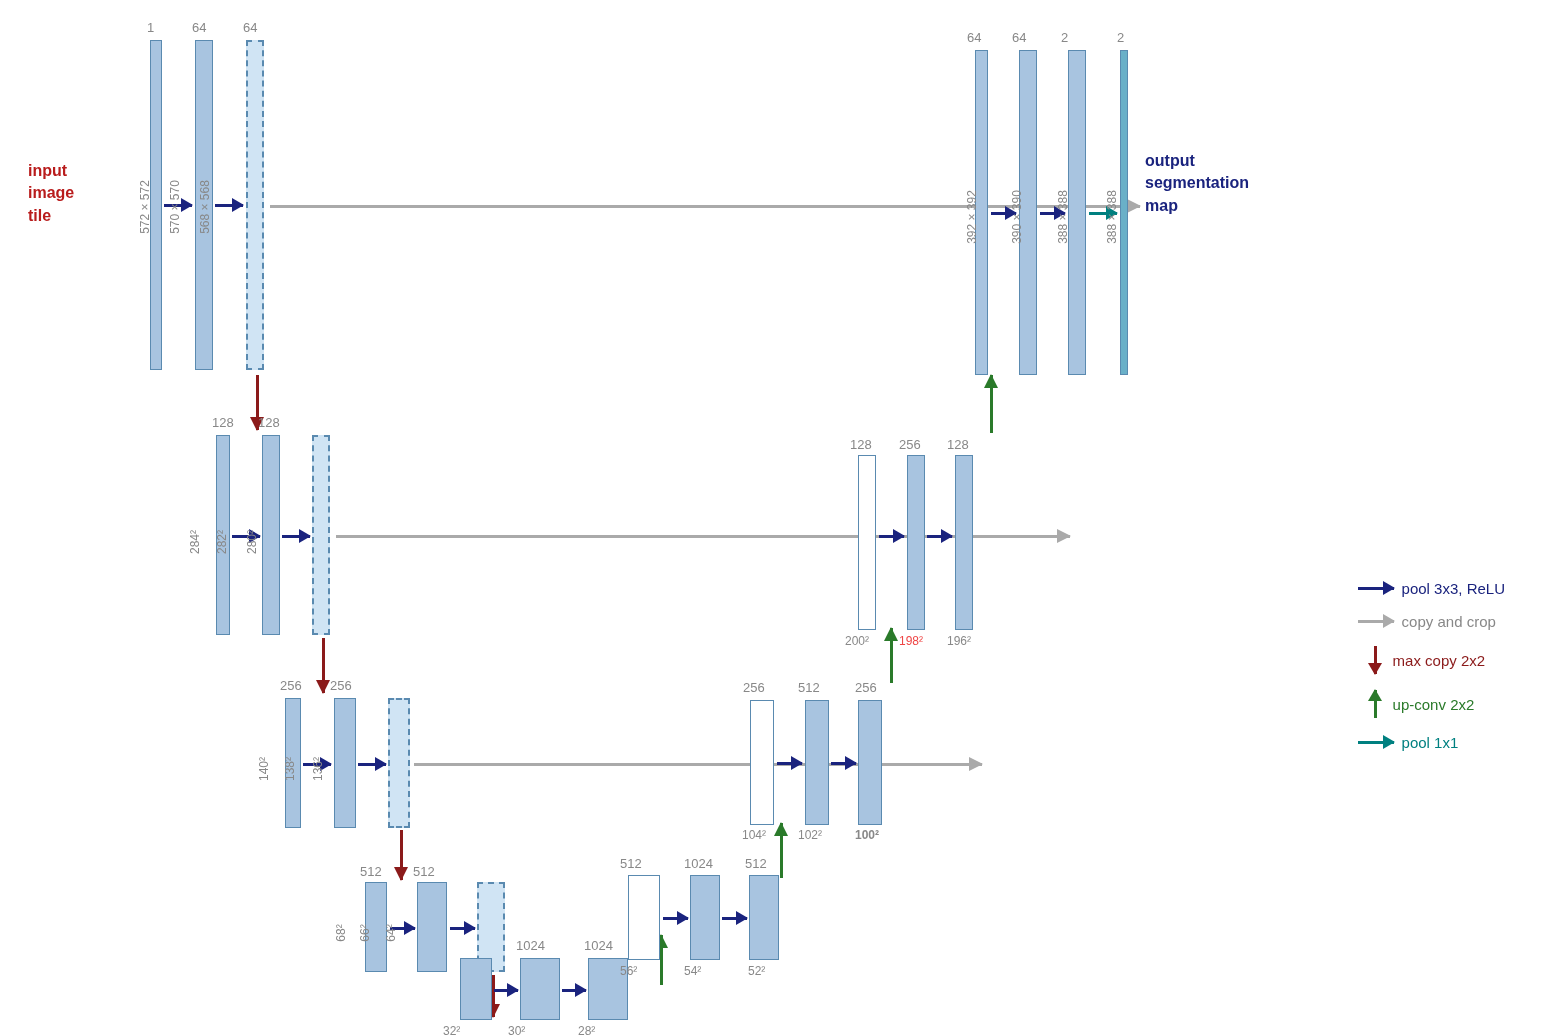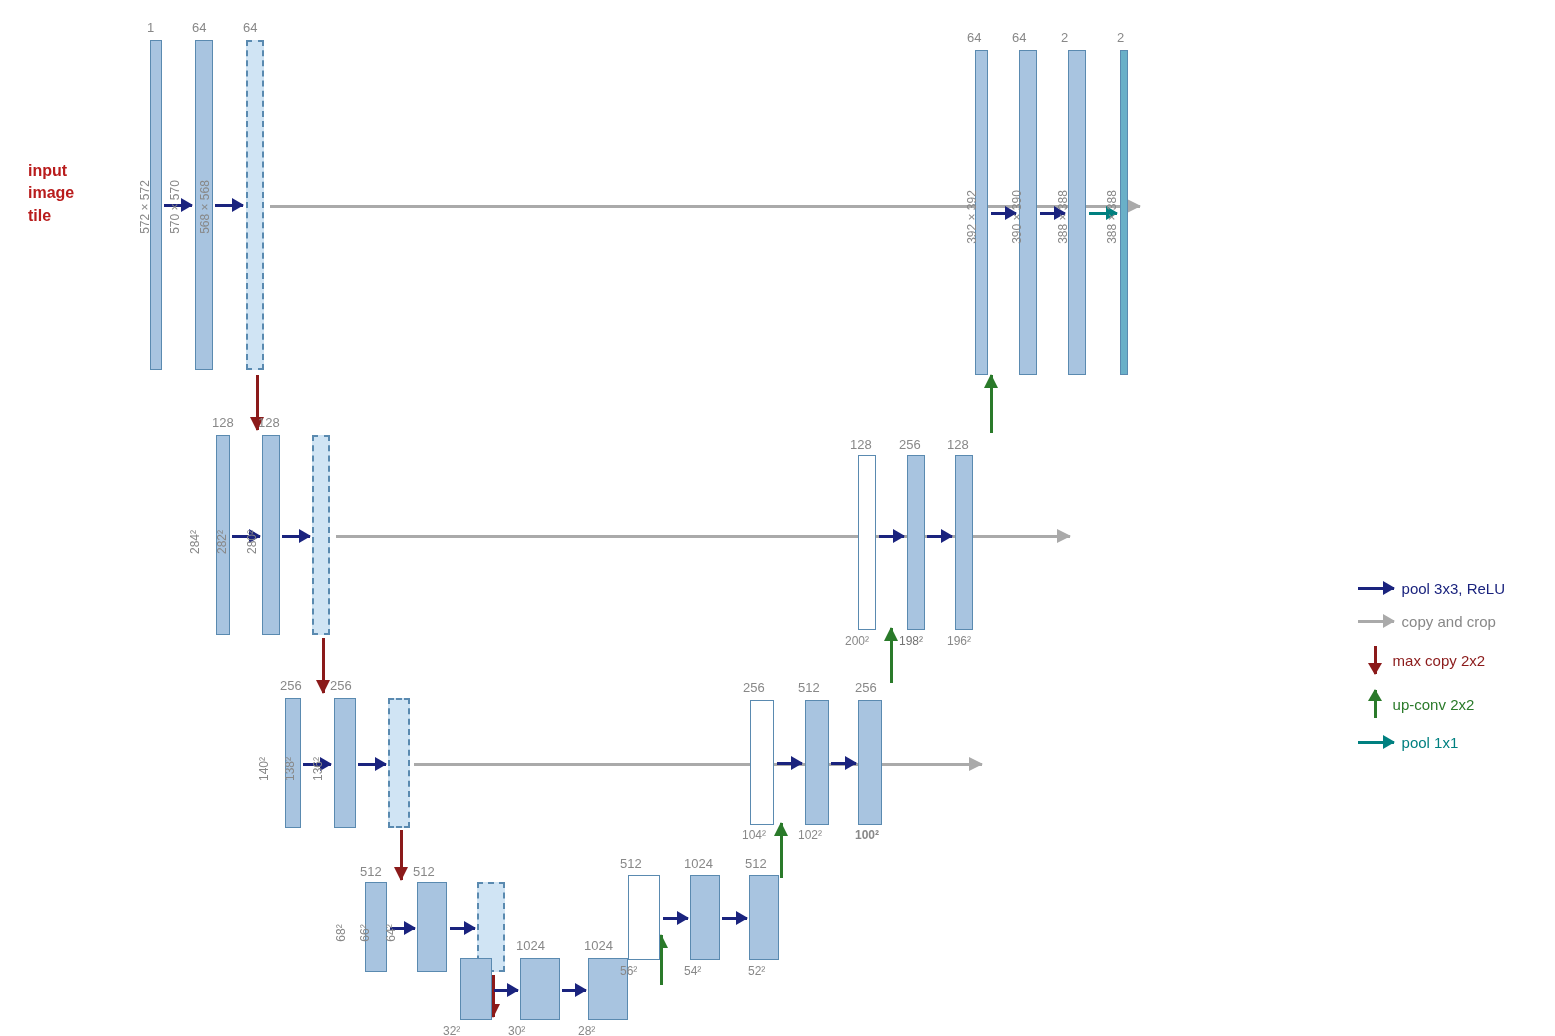--- a/index.html
+++ b/index.html
@@ -364,21 +364,21 @@
   <div class="arrow-up-green" style="left:890px; top:628px; height:55px;"></div>
 
   <div class="fmap-white" style="left:858px; top:455px; width:18px; height:175px;"></div>
   <span class="label-top" style="left:850px; top:437px;">128</span>
   <span class="label-top" style="left:845px; top:634px; font-size:12px; color:#888;">200²</span>
 
   <div class="conv-arrow" style="left:879px; top:535px; width:25px;"></div>
 
   <div class="fmap" style="left:907px; top:455px; width:18px; height:175px;"></div>
   <span class="label-top" style="left:899px; top:437px;">256</span>
-  <span class="label-top" style="left:899px; top:634px; font-size:12px; color:#737373;text-align:center;">198²</span>
+  <span class="label-top" style="left:899px; top:634px; font-size:12px; color:#ef4444;text-align:center;">198²</span>
 
   <div class="conv-arrow" style="left:927px; top:535px; width:25px;"></div>
 
   <div class="fmap" style="left:955px; top:455px; width:18px; height:175px;"></div>
   <span class="label-top" style="left:947px; top:437px;">128</span>
   <span class="label-top" style="left:947px; top:634px; font-size:12px; color:#888;">196²</span>
 
   <div class="arrow-up-green" style="left:990px; top:375px; height:58px;"></div>
 
   <div class="fmap" style="left:975px; top:50px; width:13px; height:325px;"></div>
@@ -398,20 +398,23 @@
   <span class="rotlabel" style="left:1036px; top:210px;">388 × 388</span>
 
   <div style="position:absolute; left:1089px; top:212px; width:28px; height:3px; background:#008080;">
     <div style="position:absolute; right:-1px; top:-6px; border-left:12px solid #008080; border-top:7px solid transparent; border-bottom:7px solid transparent;"></div>
   </div>
 
   <div class="fmap" style="left:1120px; top:50px; width:8px; height:325px; background:#6ab0c8;"></div>
   <span class="label-top" style="left:1117px; top:30px;">2</span>
   <span class="rotlabel" style="left:1085px; top:210px;">388 × 388</span>
 
+  <div class="text-block" style="left:1145px; top:150px; font-size:16px; color:#1a237e; line-height:1.4;">
+    output<br>segmentation<br>map
+  </div>
 
   <div class="legend">
     <div class="legend-item">
       <span class="legend-arrow-blue"></span>
       <span class="legend-text">pool 3x3, ReLU</span>
     </div>
     <div class="legend-item">
       <span class="legend-arrow-gray"></span>
       <span class="legend-text" style="color:#888;">copy and crop</span>
     </div>

